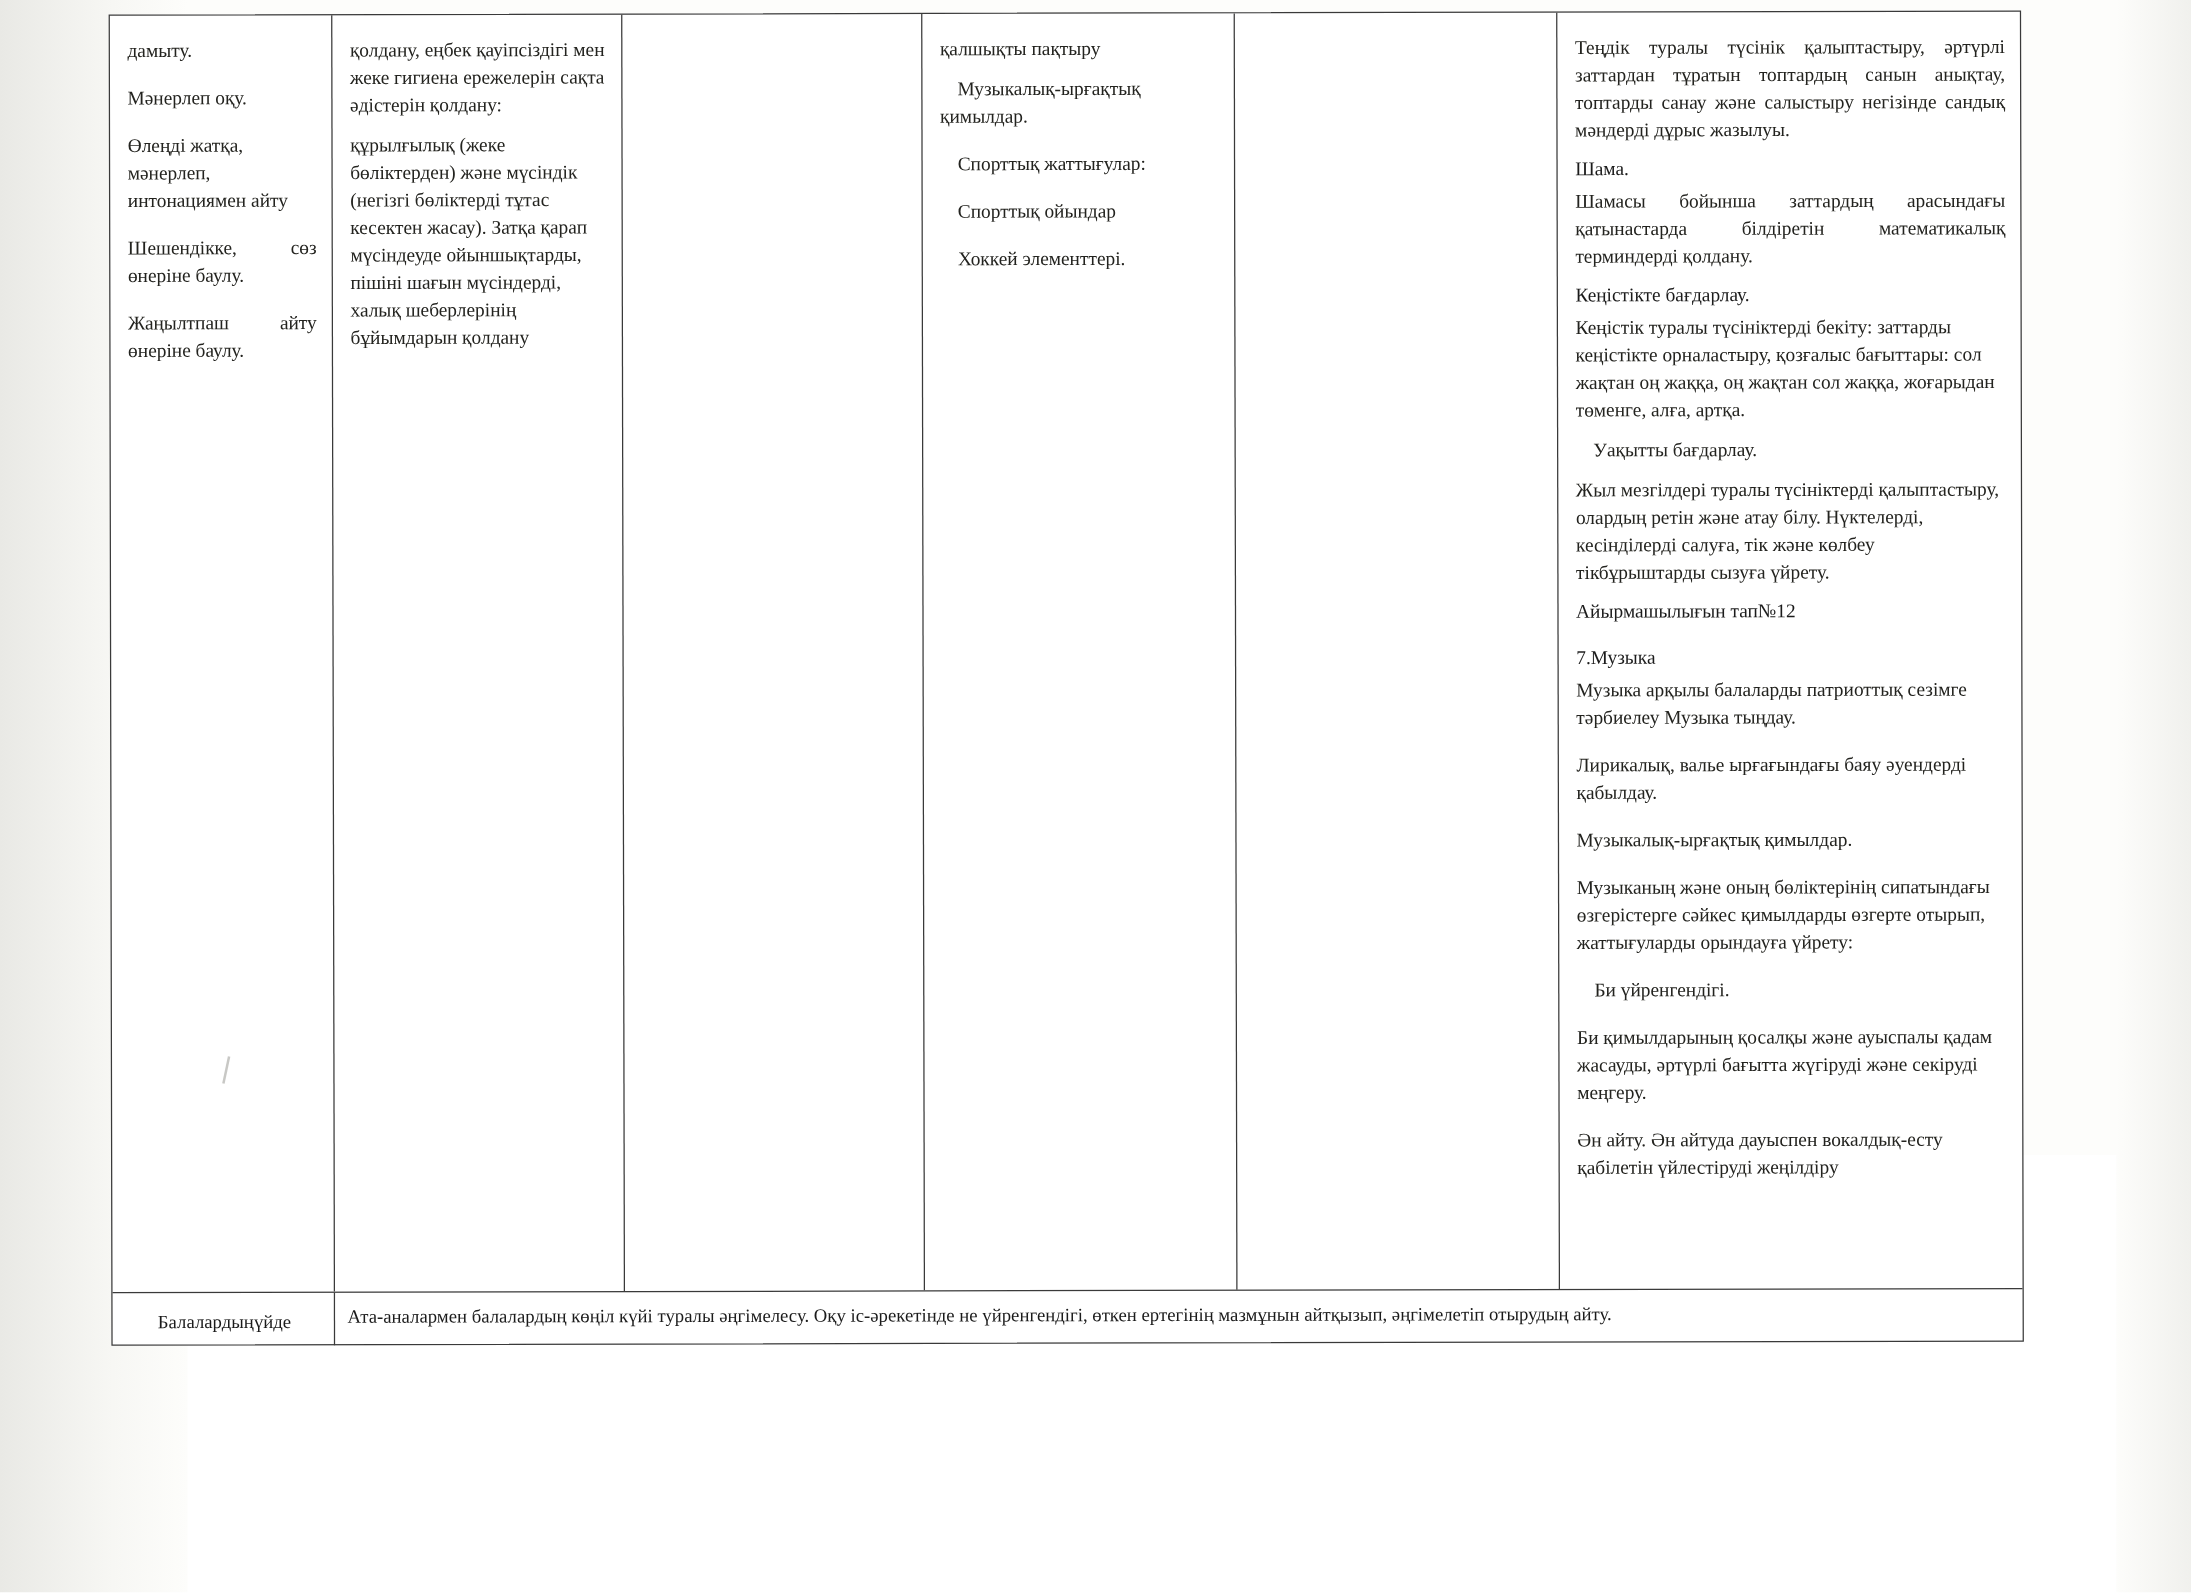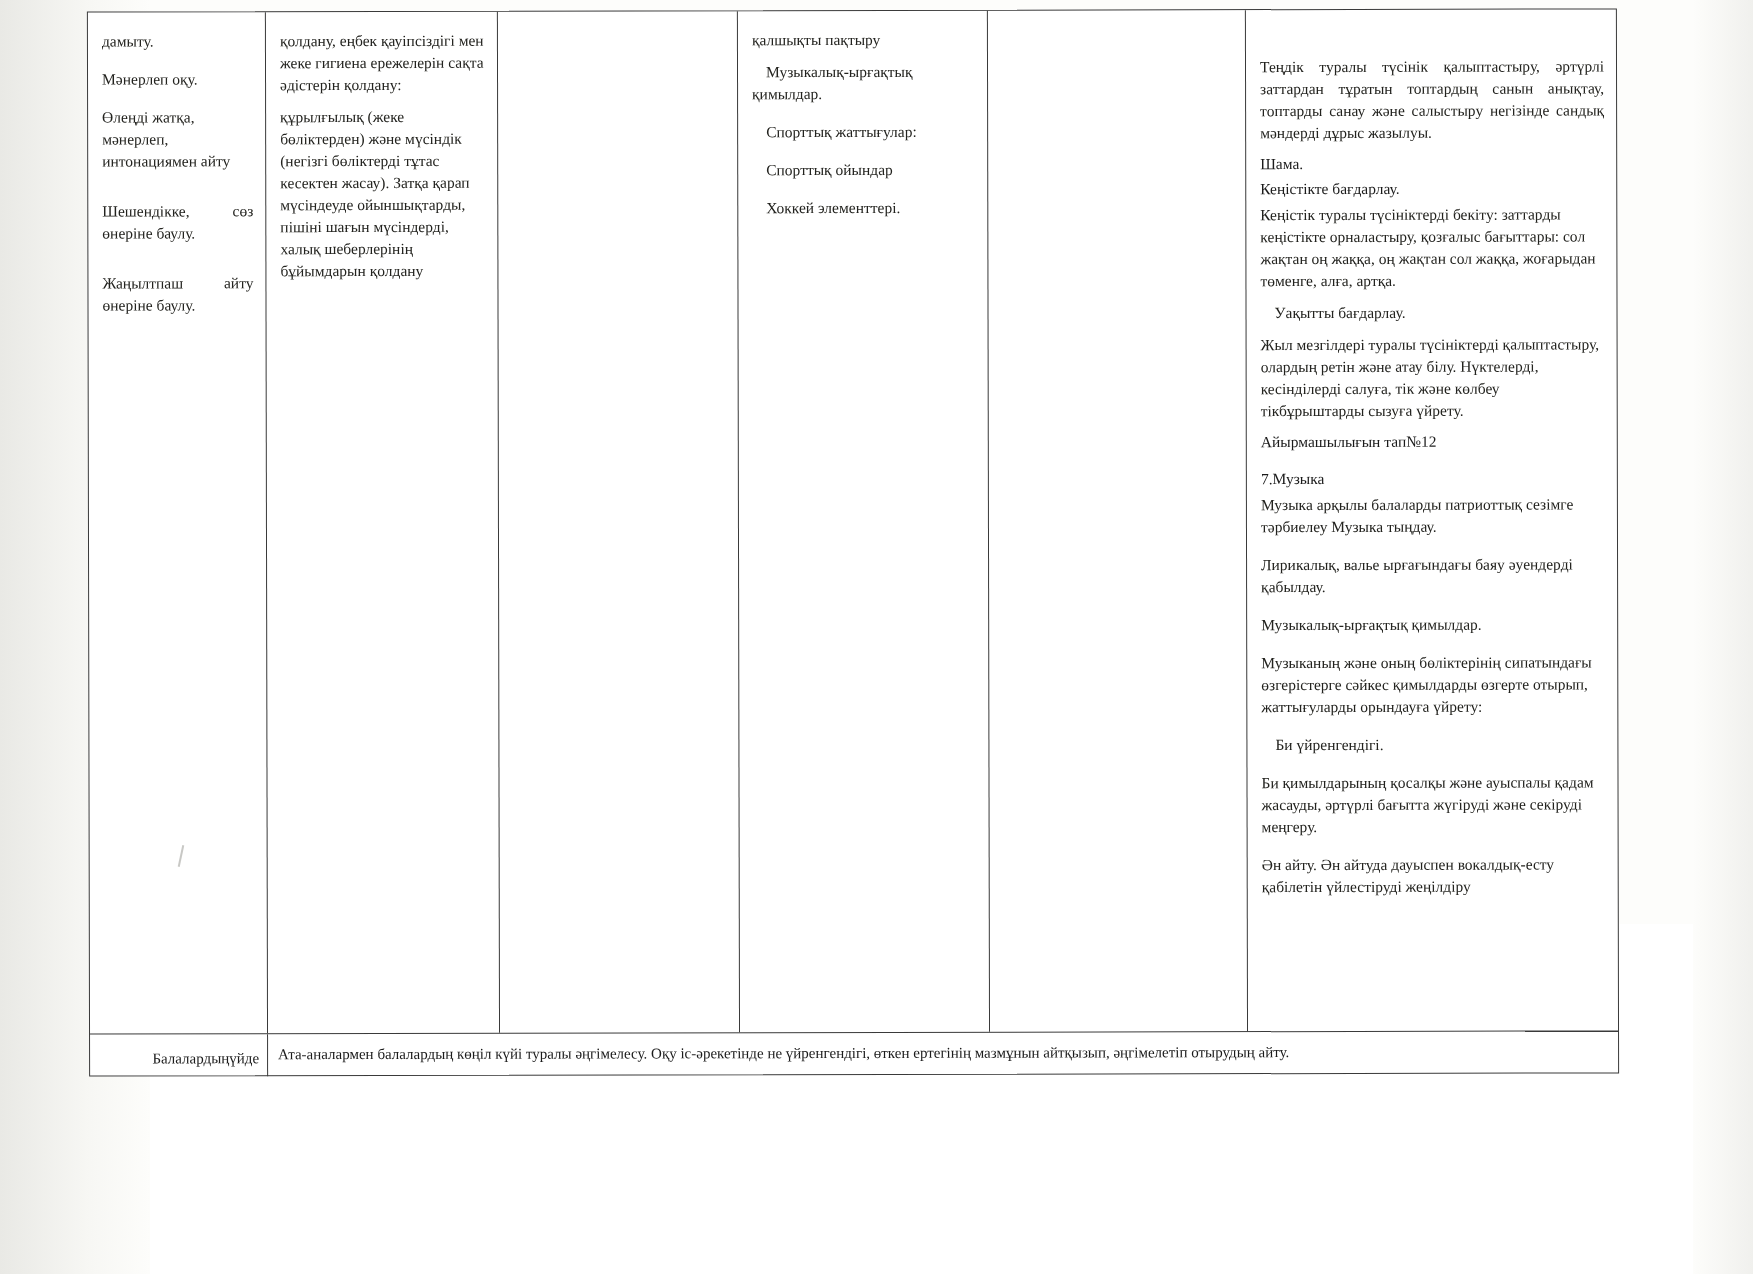--- a/index.html
+++ b/index.html
@@ -76,21 +76,21 @@
   .c5 { width: 258px; }
   .c6 { width: 370px; }
 
   .para {
     font-size: 15.5px;
     line-height: 1.42;
     margin: 0 0 16px 0;
     color: #23231f;
   }
   .para.tight { margin-bottom: 10px; }
-  .para.justify { text-align: justify; margin-top: 28px; }
+  .para.justify { text-align: justify; }
   .para.indent { text-indent: 14px; }
   .heading {
     font-size: 15.5px;
     font-weight: normal;
     margin: 0 0 4px 0;
     line-height: 1.35;
   }
   .heading-spaced {
     margin-top: 16px;
   }
@@ -102,21 +102,21 @@
     display: flex;
   }
   .footer-label {
     width: 178px;
     box-sizing: border-box;
     border-right: 1px solid #3a3a3a;
     padding: 10px 8px 4px 10px;
     font-size: 15px;
     display: flex;
     align-items: center;
-    justify-content: flex-end;
+    justify-content: center;
   }
   .footer-label span { white-space: nowrap; }
   .footer-text {
     flex: 1;
     box-sizing: border-box;
     padding: 11px 10px 4px 10px;
     font-size: 15px;
     line-height: 1.3;
   }
 
@@ -168,20 +168,21 @@
         <p class="para indent">Спорттық жаттығулар:</p>
         <p class="para indent">Спорттық ойындар</p>
         <p class="para indent">Хоккей элементтері.</p>
       </div>
 
       <div class="cell c5"></div>
 
       <div class="cell c6">
         <p class="para justify tight">Теңдік туралы түсінік қалыптастыру, әртүрлі заттардан тұратын топтардың санын анықтау, топтарды санау және салыстыру негізінде сандық мәндерді дұрыс жазылуы.</p>
         <p class="heading">Шама.</p>
+        <p class="para justify tight">Шамасы бойынша заттардың арасындағы қатынастарда білдіретін математикалық терминдерді қолдану.</p>
         <p class="heading">Кеңістікте бағдарлау.</p>
         <p class="para tight">Кеңістік туралы түсініктерді бекіту: заттарды кеңістікте орналастыру, қозғалыс бағыттары: сол жақтан оң жаққа, оң жақтан сол жаққа, жоғарыдан төменге, алға, артқа.</p>
         <p class="para tight indent">Уақытты бағдарлау.</p>
         <p class="para tight">Жыл мезгілдері туралы түсініктерді қалыптастыру, олардың ретін және атау білу. Нүктелерді, кесінділерді салуға, тік және көлбеу тікбұрыштарды сызуға үйрету.</p>
         <p class="heading">Айырмашылығын тап№12</p>
         <p class="heading heading-spaced">7.Музыка</p>
         <p class="para">Музыка арқылы балаларды патриоттық сезімге тәрбиелеу Музыка тыңдау.</p>
         <p class="para">Лирикалық, валье ырғағындағы баяу әуендерді қабылдау.</p>
         <p class="para">Музыкалық-ырғақтық қимылдар.</p>
         <p class="para">Музыканың және оның бөліктерінің сипатындағы өзгерістерге сәйкес қимылдарды өзгерте отырып, жаттығуларды орындауға үйрету:</p>

